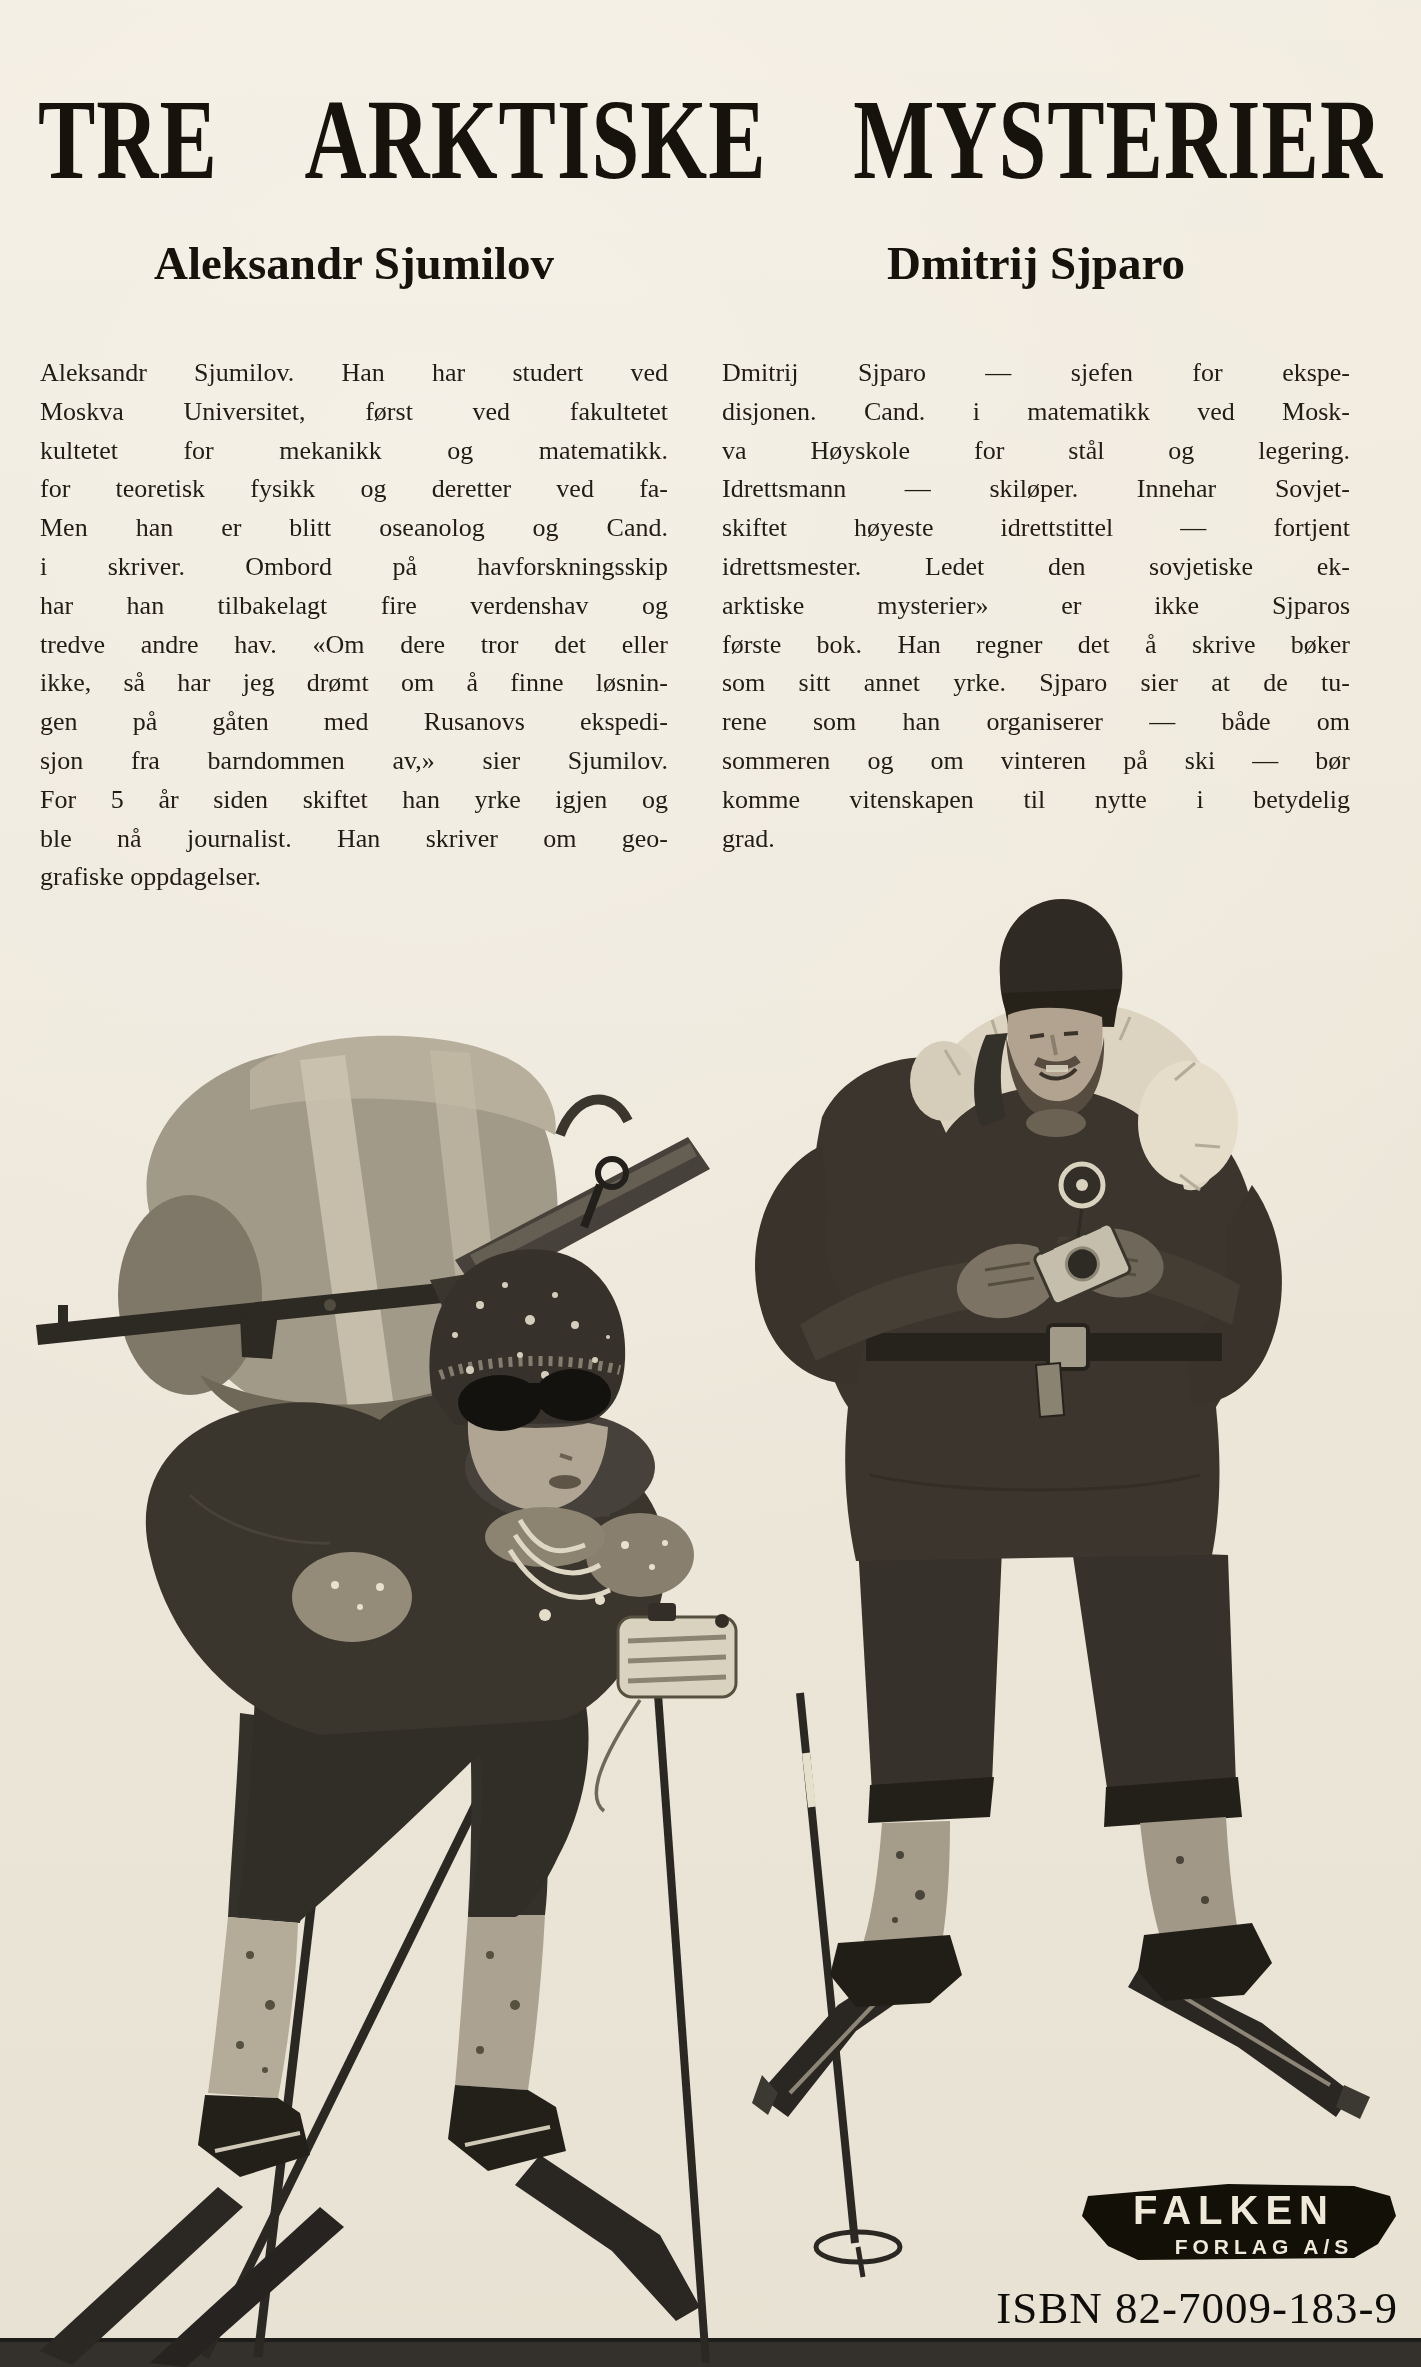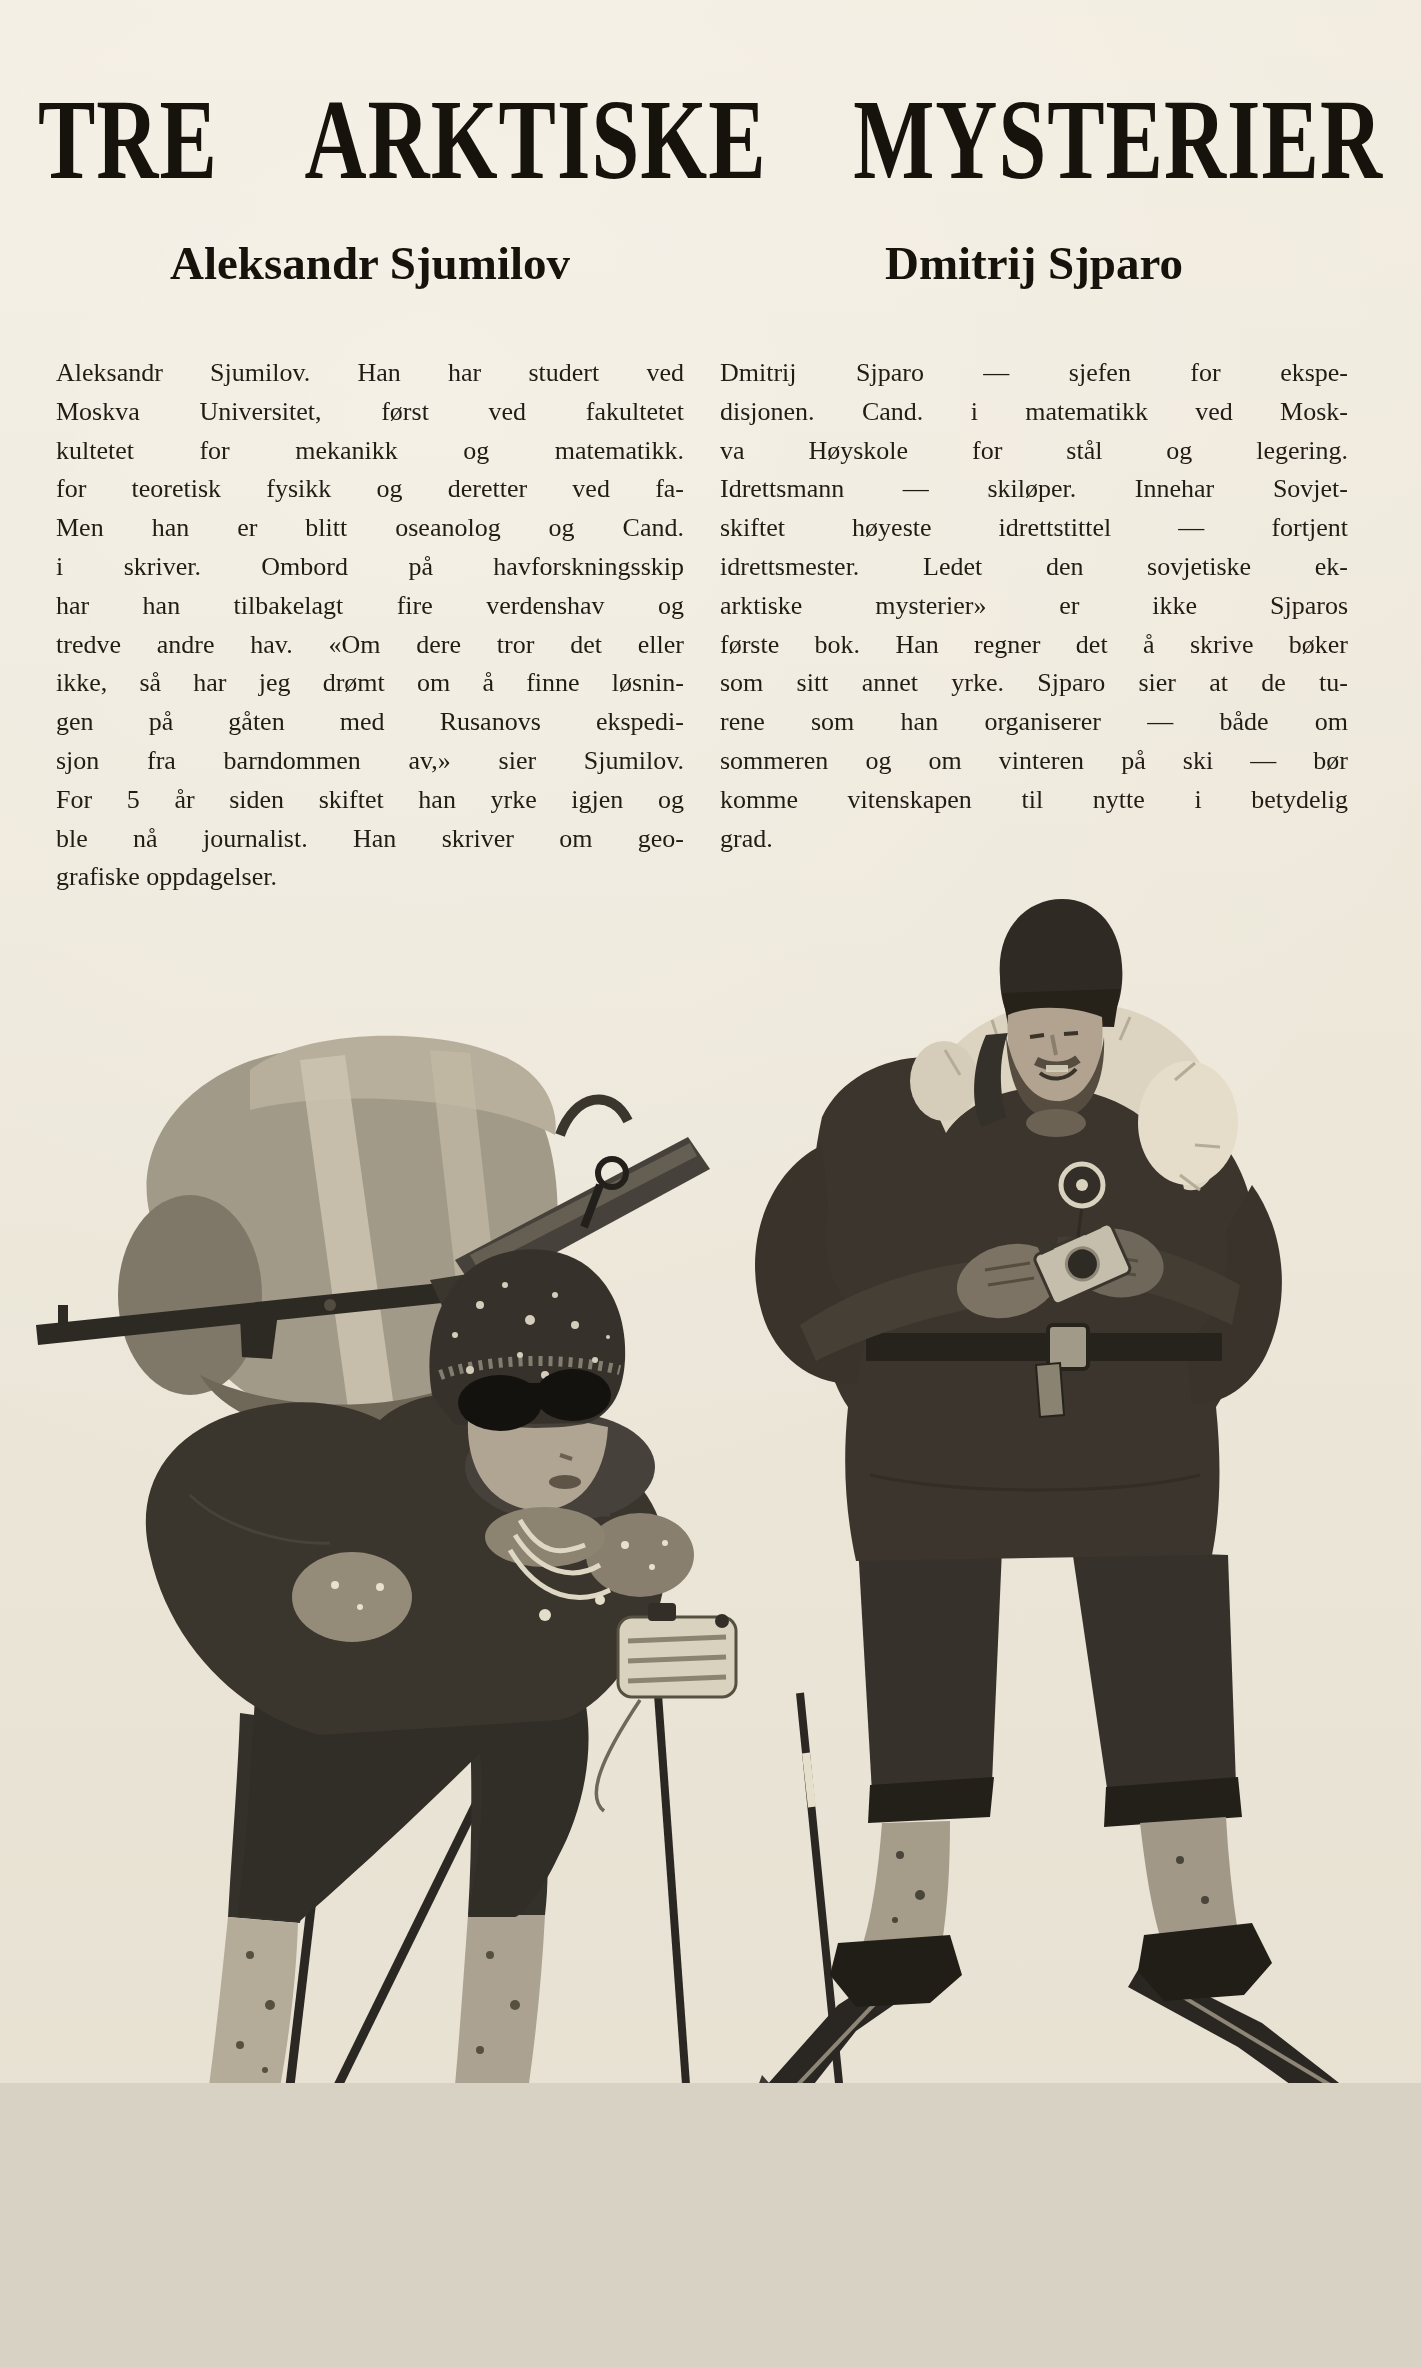--- a/index.html
+++ b/index.html
@@ -2,38 +2,38 @@
 <html style="--paper: #eee8da; --ink: #211c15; --ink-strong: #16120c;"><head>
 <meta charset="utf-8">
 <style>
   :root{
     --paper:#eee8da;
     --ink:#211c15;
     --ink-strong:#16120c;
   }
   html,body{margin:0;padding:0;background:#d8d2c4;}
   .page{
-    position:relative;width:1421px;height:2083px;overflow:hidden;
+    position:relative;width:1421px;height:2367px;overflow:hidden;
     background:var(--paper);
     background-image:radial-gradient(circle at 30% 20%, rgba(255,255,255,.25), rgba(0,0,0,0) 60%),
                      linear-gradient(180deg, rgba(255,252,244,.25), rgba(120,110,90,.05));
     font-family:"Liberation Serif", serif;
     color:var(--ink);
   }
   .title{
     position:absolute;top:24px;left:38px;right:38px;
     display:flex;justify-content:space-between;align-items:flex-start;
     font-weight:bold;font-size:86px;line-height:1;
     transform:scaleY(1.34);transform-origin:50% 0;
     letter-spacing:1px;color:var(--ink-strong);
     font-family:"Liberation Serif", serif;
   }
   .cols{
-    position:absolute;top:236px;left:56px;width:1292px;
-    display:grid;grid-template-columns:628px 628px;column-gap:36px;
+    position:absolute;top:236px;left:40px;width:1292px;
+    display:grid;grid-template-columns:628px 628px;column-gap:54px;
   }
   .col h2{
     margin:0 0 64px 0;text-align:center;
     font-size:47px;line-height:54px;font-weight:bold;color:var(--ink-strong);
   }
   .bio-text{font-size:26px;line-height:38.8px;color:var(--ink);}
   .tline{text-align:justify;text-align-last:justify;}
   .tline.last{text-align-last:left;}
   .photo{position:absolute;top:855px;left:0;width:1421px;height:1512px;}
   .logo{position:absolute;top:2182px;left:1078px;width:320px;height:92px;}

